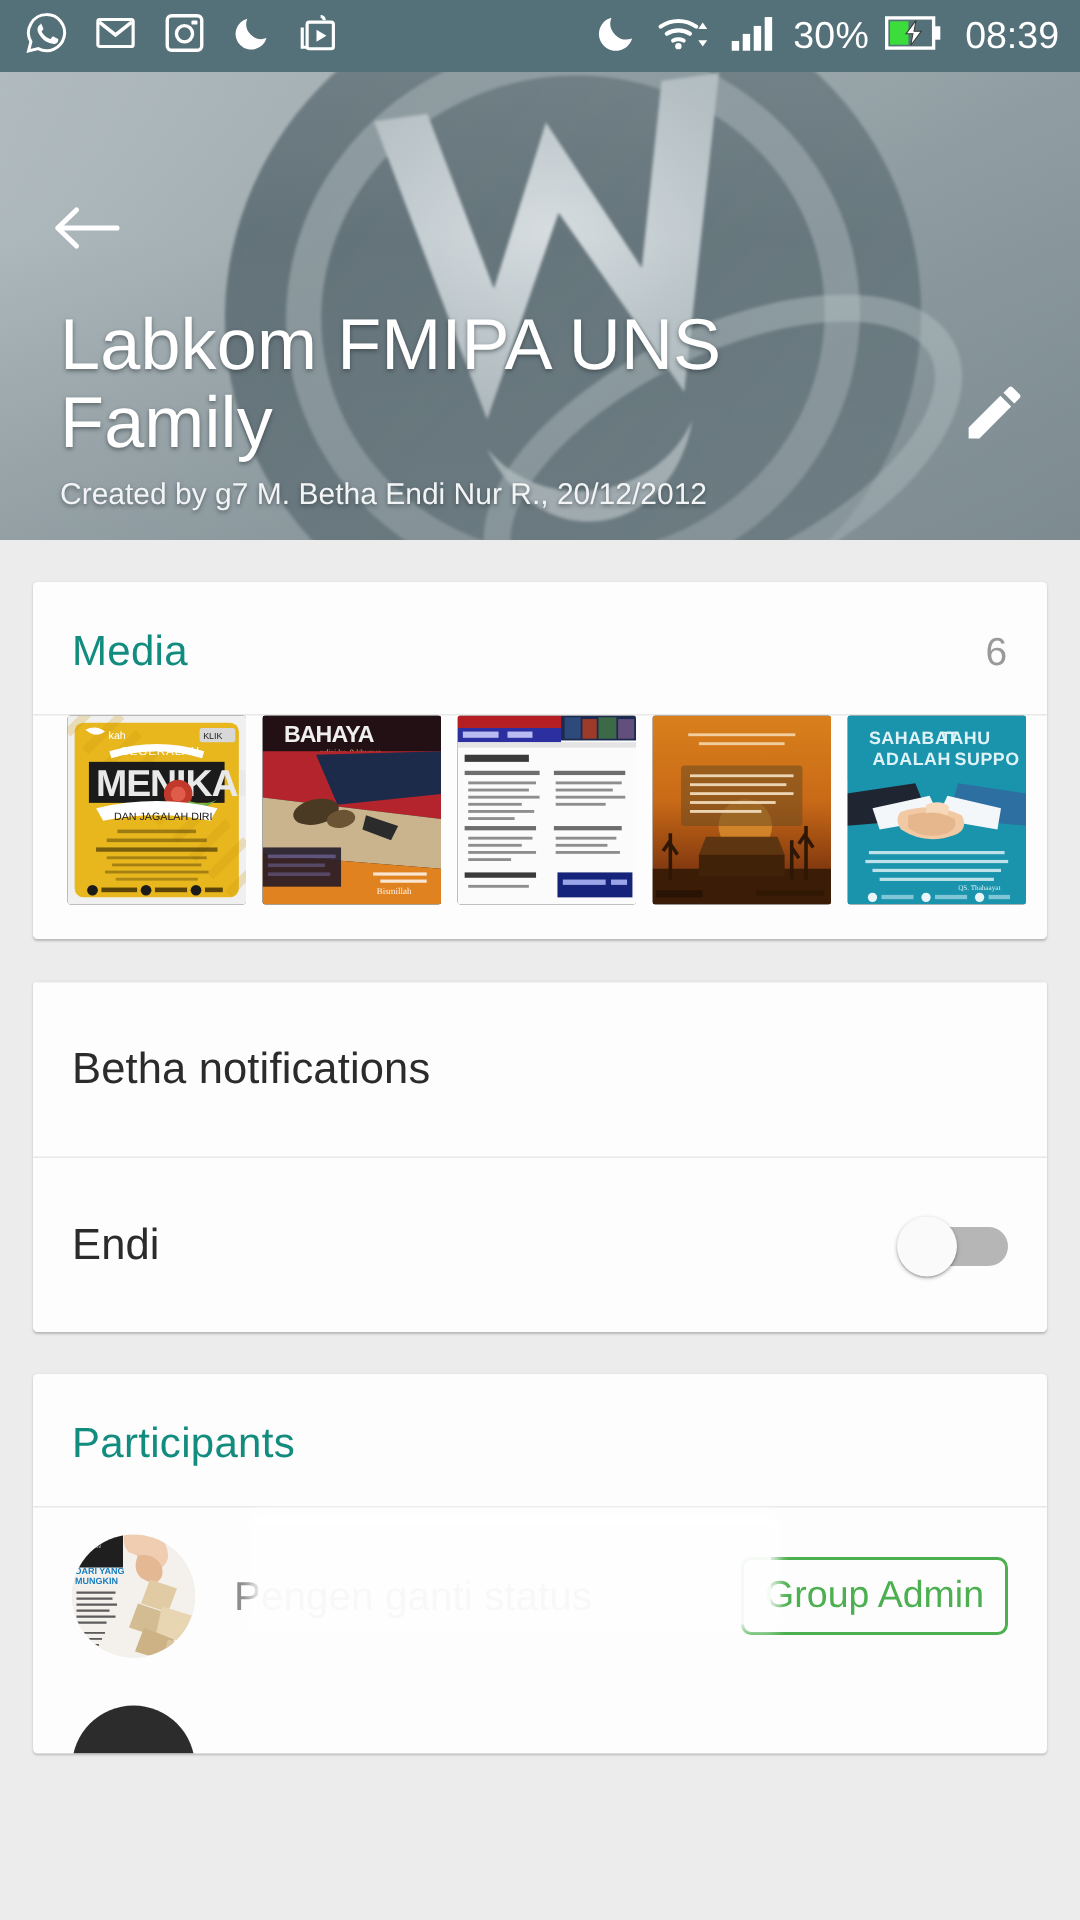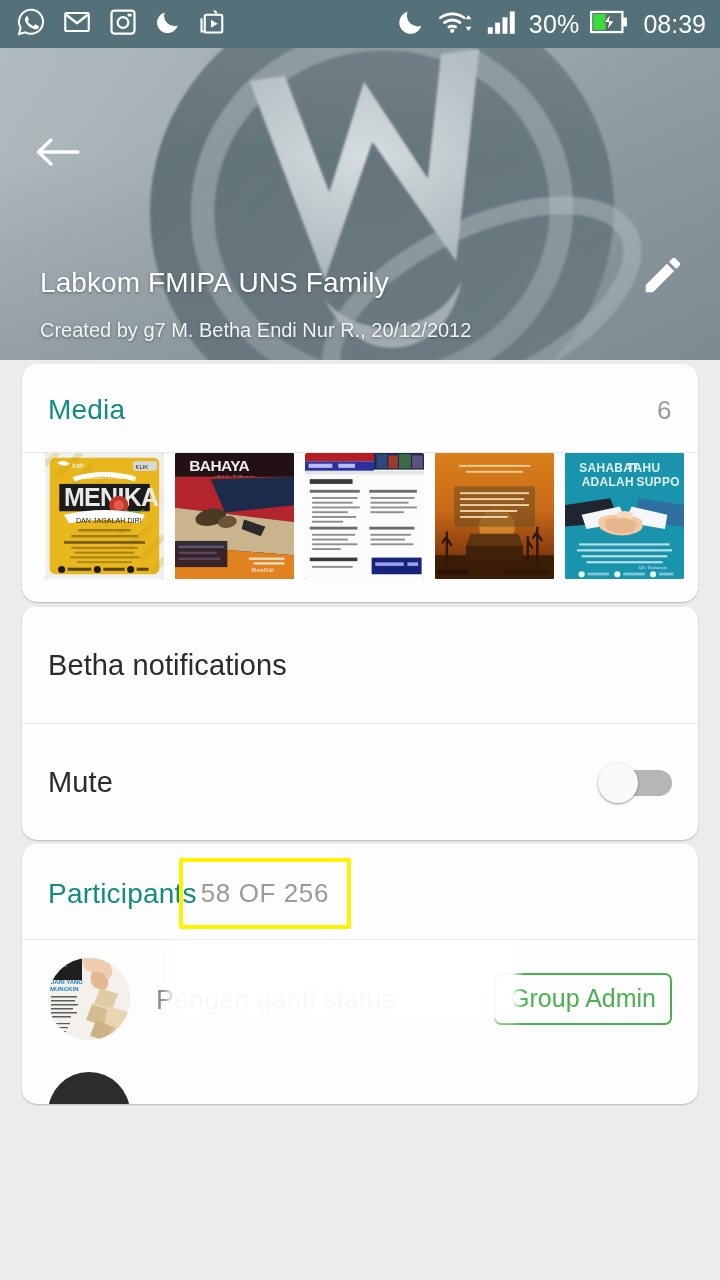--- a/index.html
+++ b/index.html
@@ -43,43 +43,43 @@
     background:linear-gradient(180deg,rgba(150,162,167,.25) 0%,rgba(130,142,148,.05) 35%,rgba(120,133,139,.30) 100%);
   }
   .back-btn {
     position:absolute; left:30px; top:82px;
     width:54px; height:44px;
     display:flex; align-items:center; justify-content:center;
     cursor:pointer;
   }
   .hdr-text { position:absolute; left:40px; right:120px; bottom:14px; }
   .grp-title {
-    font-size:28px; line-height:52px; color:#ffffff; font-weight:400;
+    font-size:48px; line-height:52px; color:#ffffff; font-weight:400;
     text-shadow:0 1px 3px rgba(40,50,55,.55);
     letter-spacing:.1px;
   }
   .grp-sub {
     margin-top:6px;
     font-size:20px; line-height:31px; color:#f2f4f5; font-weight:400;
     text-shadow:0 1px 3px rgba(40,50,55,.55);
   }
   .edit-btn {
     position:absolute; right:26px; bottom:54px;
     width:62px; height:62px;
     display:flex; align-items:center; justify-content:center;
     cursor:pointer;
   }
 
   
   .body { padding:0 22px; }
   .card {
     background:#fdfdfd;
-    border-radius:15px;
+    border-radius:3px;
     box-shadow:0 1px 2px rgba(0,0,0,.16), 0 1px 1px rgba(0,0,0,.07);
-    margin-top:4px;
+    margin-top:28px;
     overflow:hidden;
   }
   .card-head {
     display:flex; align-items:center;
     padding:30px 26px 26px 26px;
   }
   .card-title { font-size:28px; color:#128c7e; letter-spacing:.2px; }
   .card-count {
     margin-left:auto; font-size:26px; color:#9a9a9a; letter-spacing:.6px;
   }
@@ -503,32 +503,31 @@
       </div>
     </div>
 
     <div class="card">
       <div class="divider"></div>
       <div class="row">
         <span class="row-label">Betha notifications</span>
       </div>
       <div class="divider"></div>
       <div class="row">
-        <span class="row-label">Mute</span>
+        <span class="row-label">Endi</span>
         <span class="toggle">
           <span class="tg-track"></span>
           <span class="tg-knob"></span>
         </span>
       </div>
     </div>
 
     <div class="card">
       <div class="card-head">
         <span class="card-title">Participants</span>
-        <span class="card-count hl-box">58 OF 256</span>
       </div>
       <div class="divider"></div>
 
       <div class="participant">
         <span class="avatar">
           <svg viewBox="0 0 82 82" preserveAspectRatio="xMidYMid slice">
             <rect width="82" height="82" fill="#f4f1ec"></rect>
             <path d="M0 0 H34 V22 H0 Z" fill="#1f1f1f"></path>
             <text x="3" y="9" font-size="4" fill="#d8d8d8" font-family="Liberation Sans">JANGAN</text>
             <text x="2" y="26" font-size="6" font-weight="bold" fill="#1a7fc1" font-family="Liberation Sans">DARI YANG</text>

